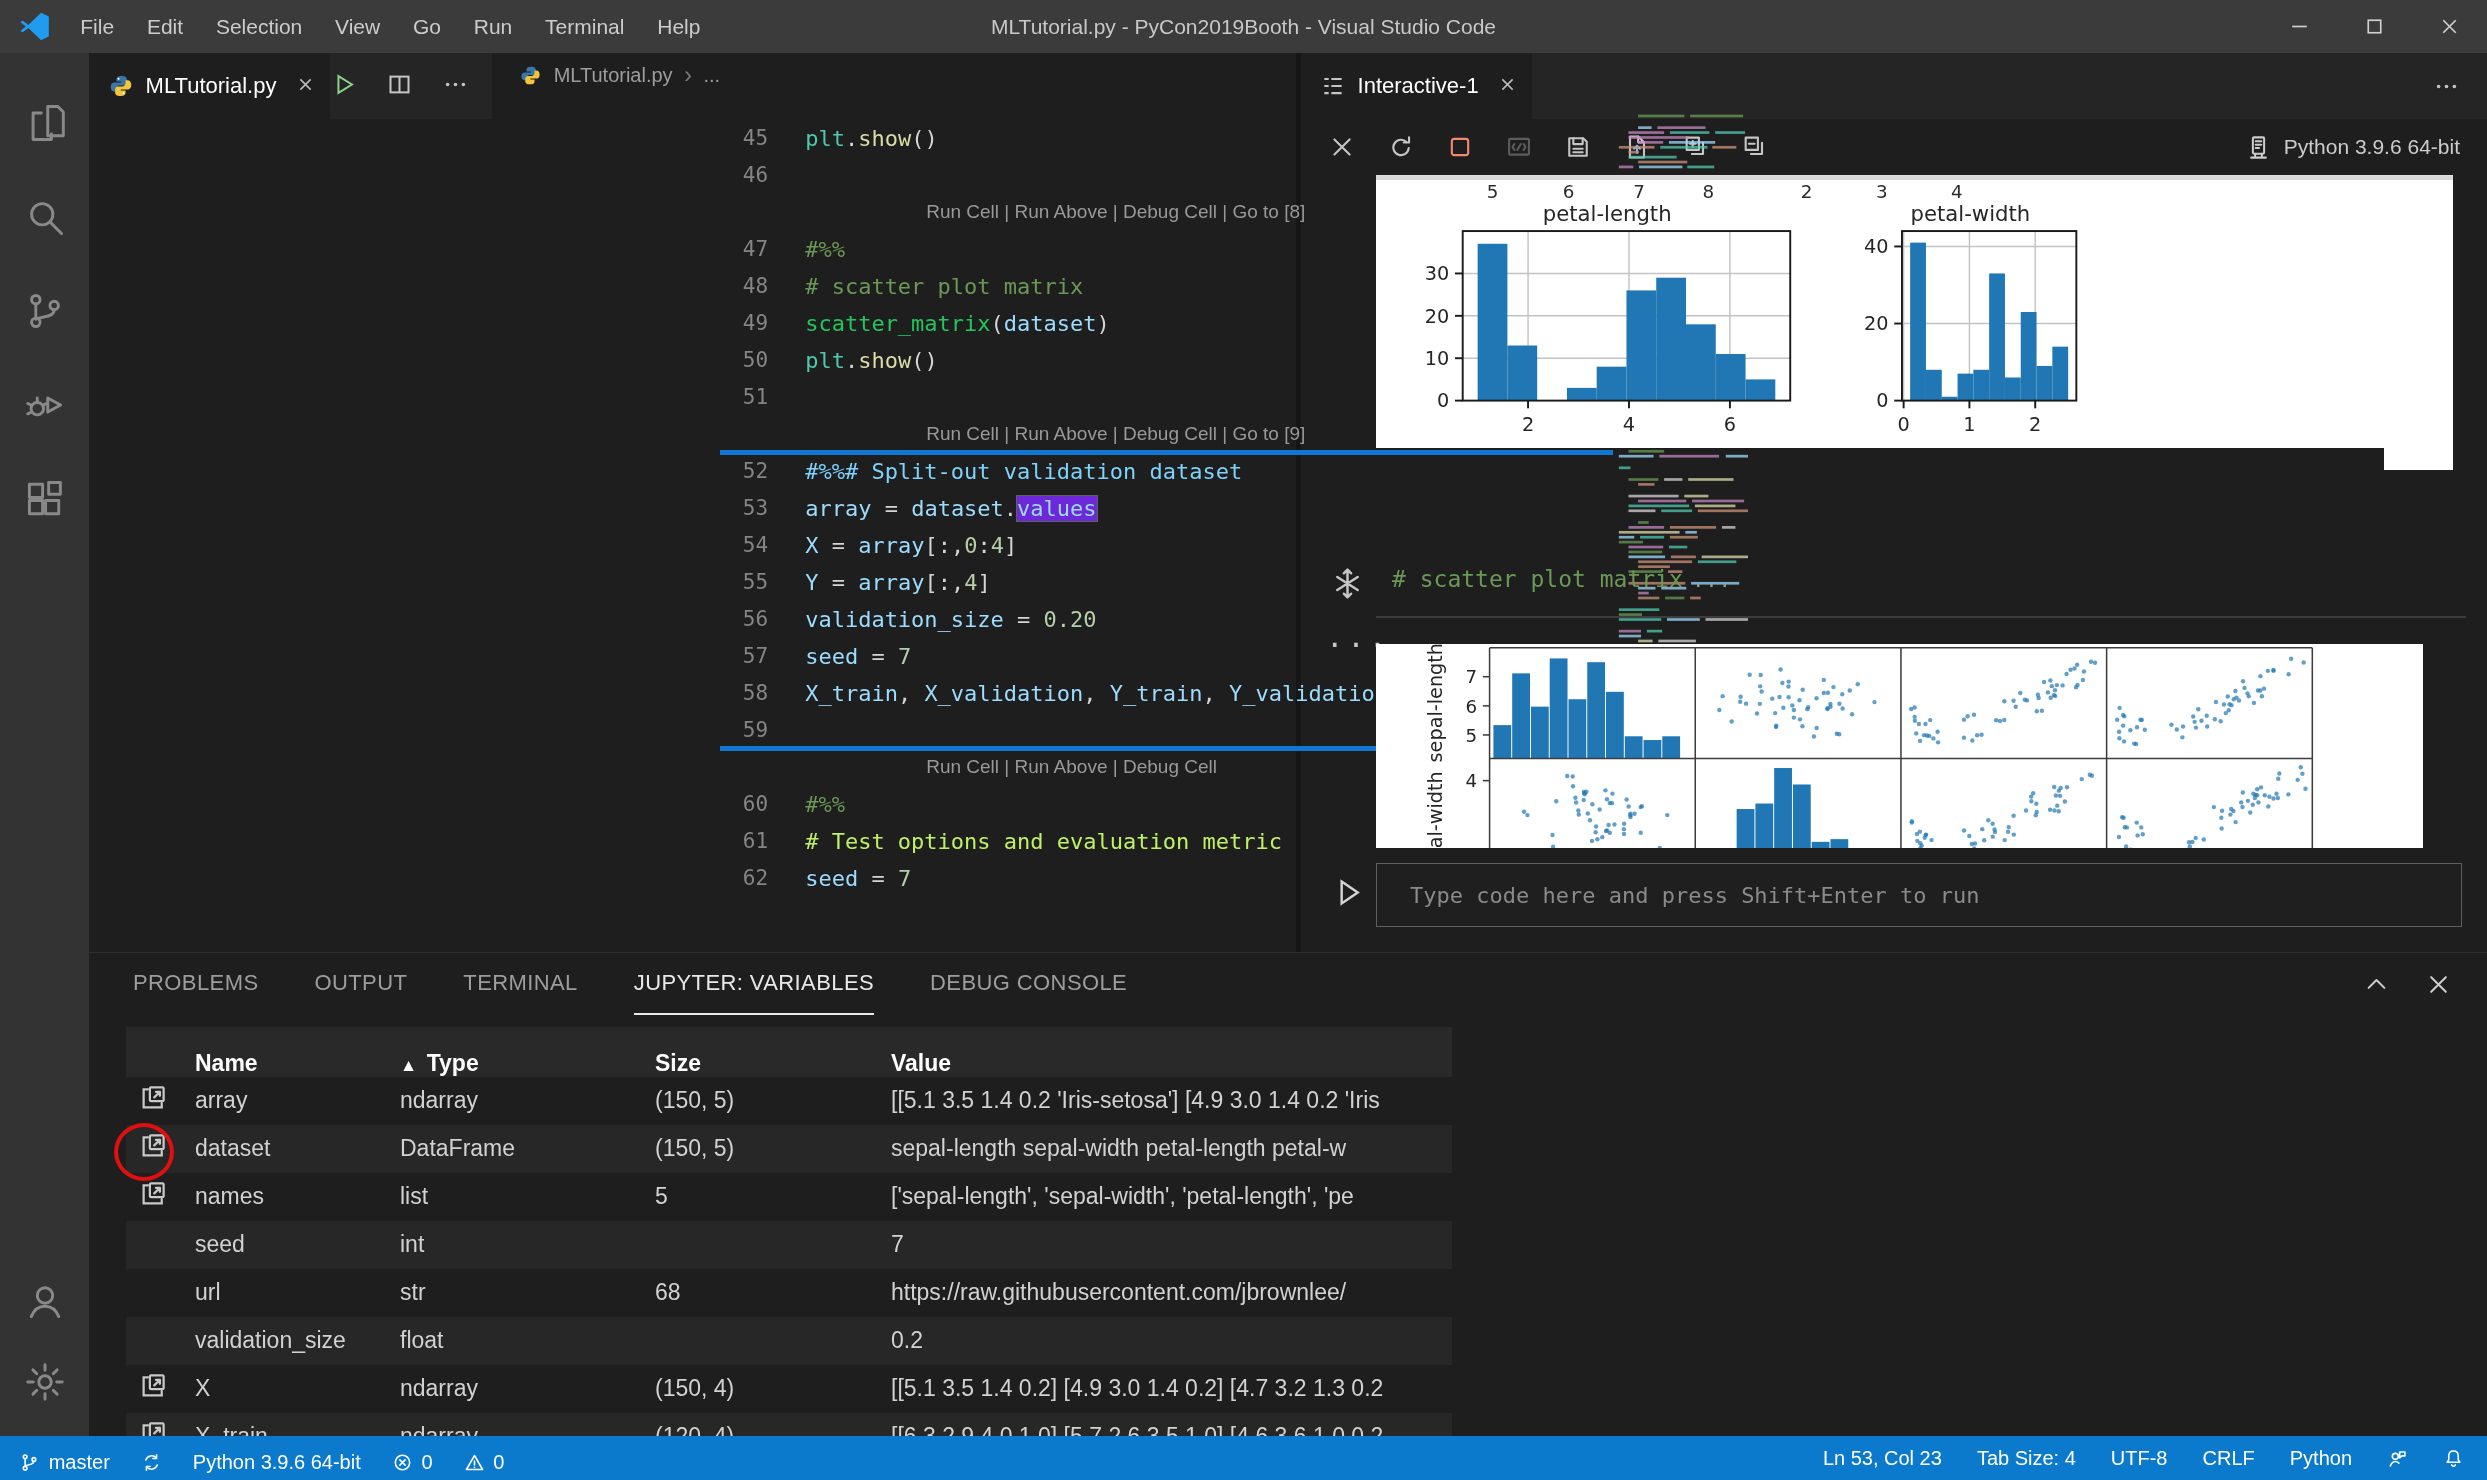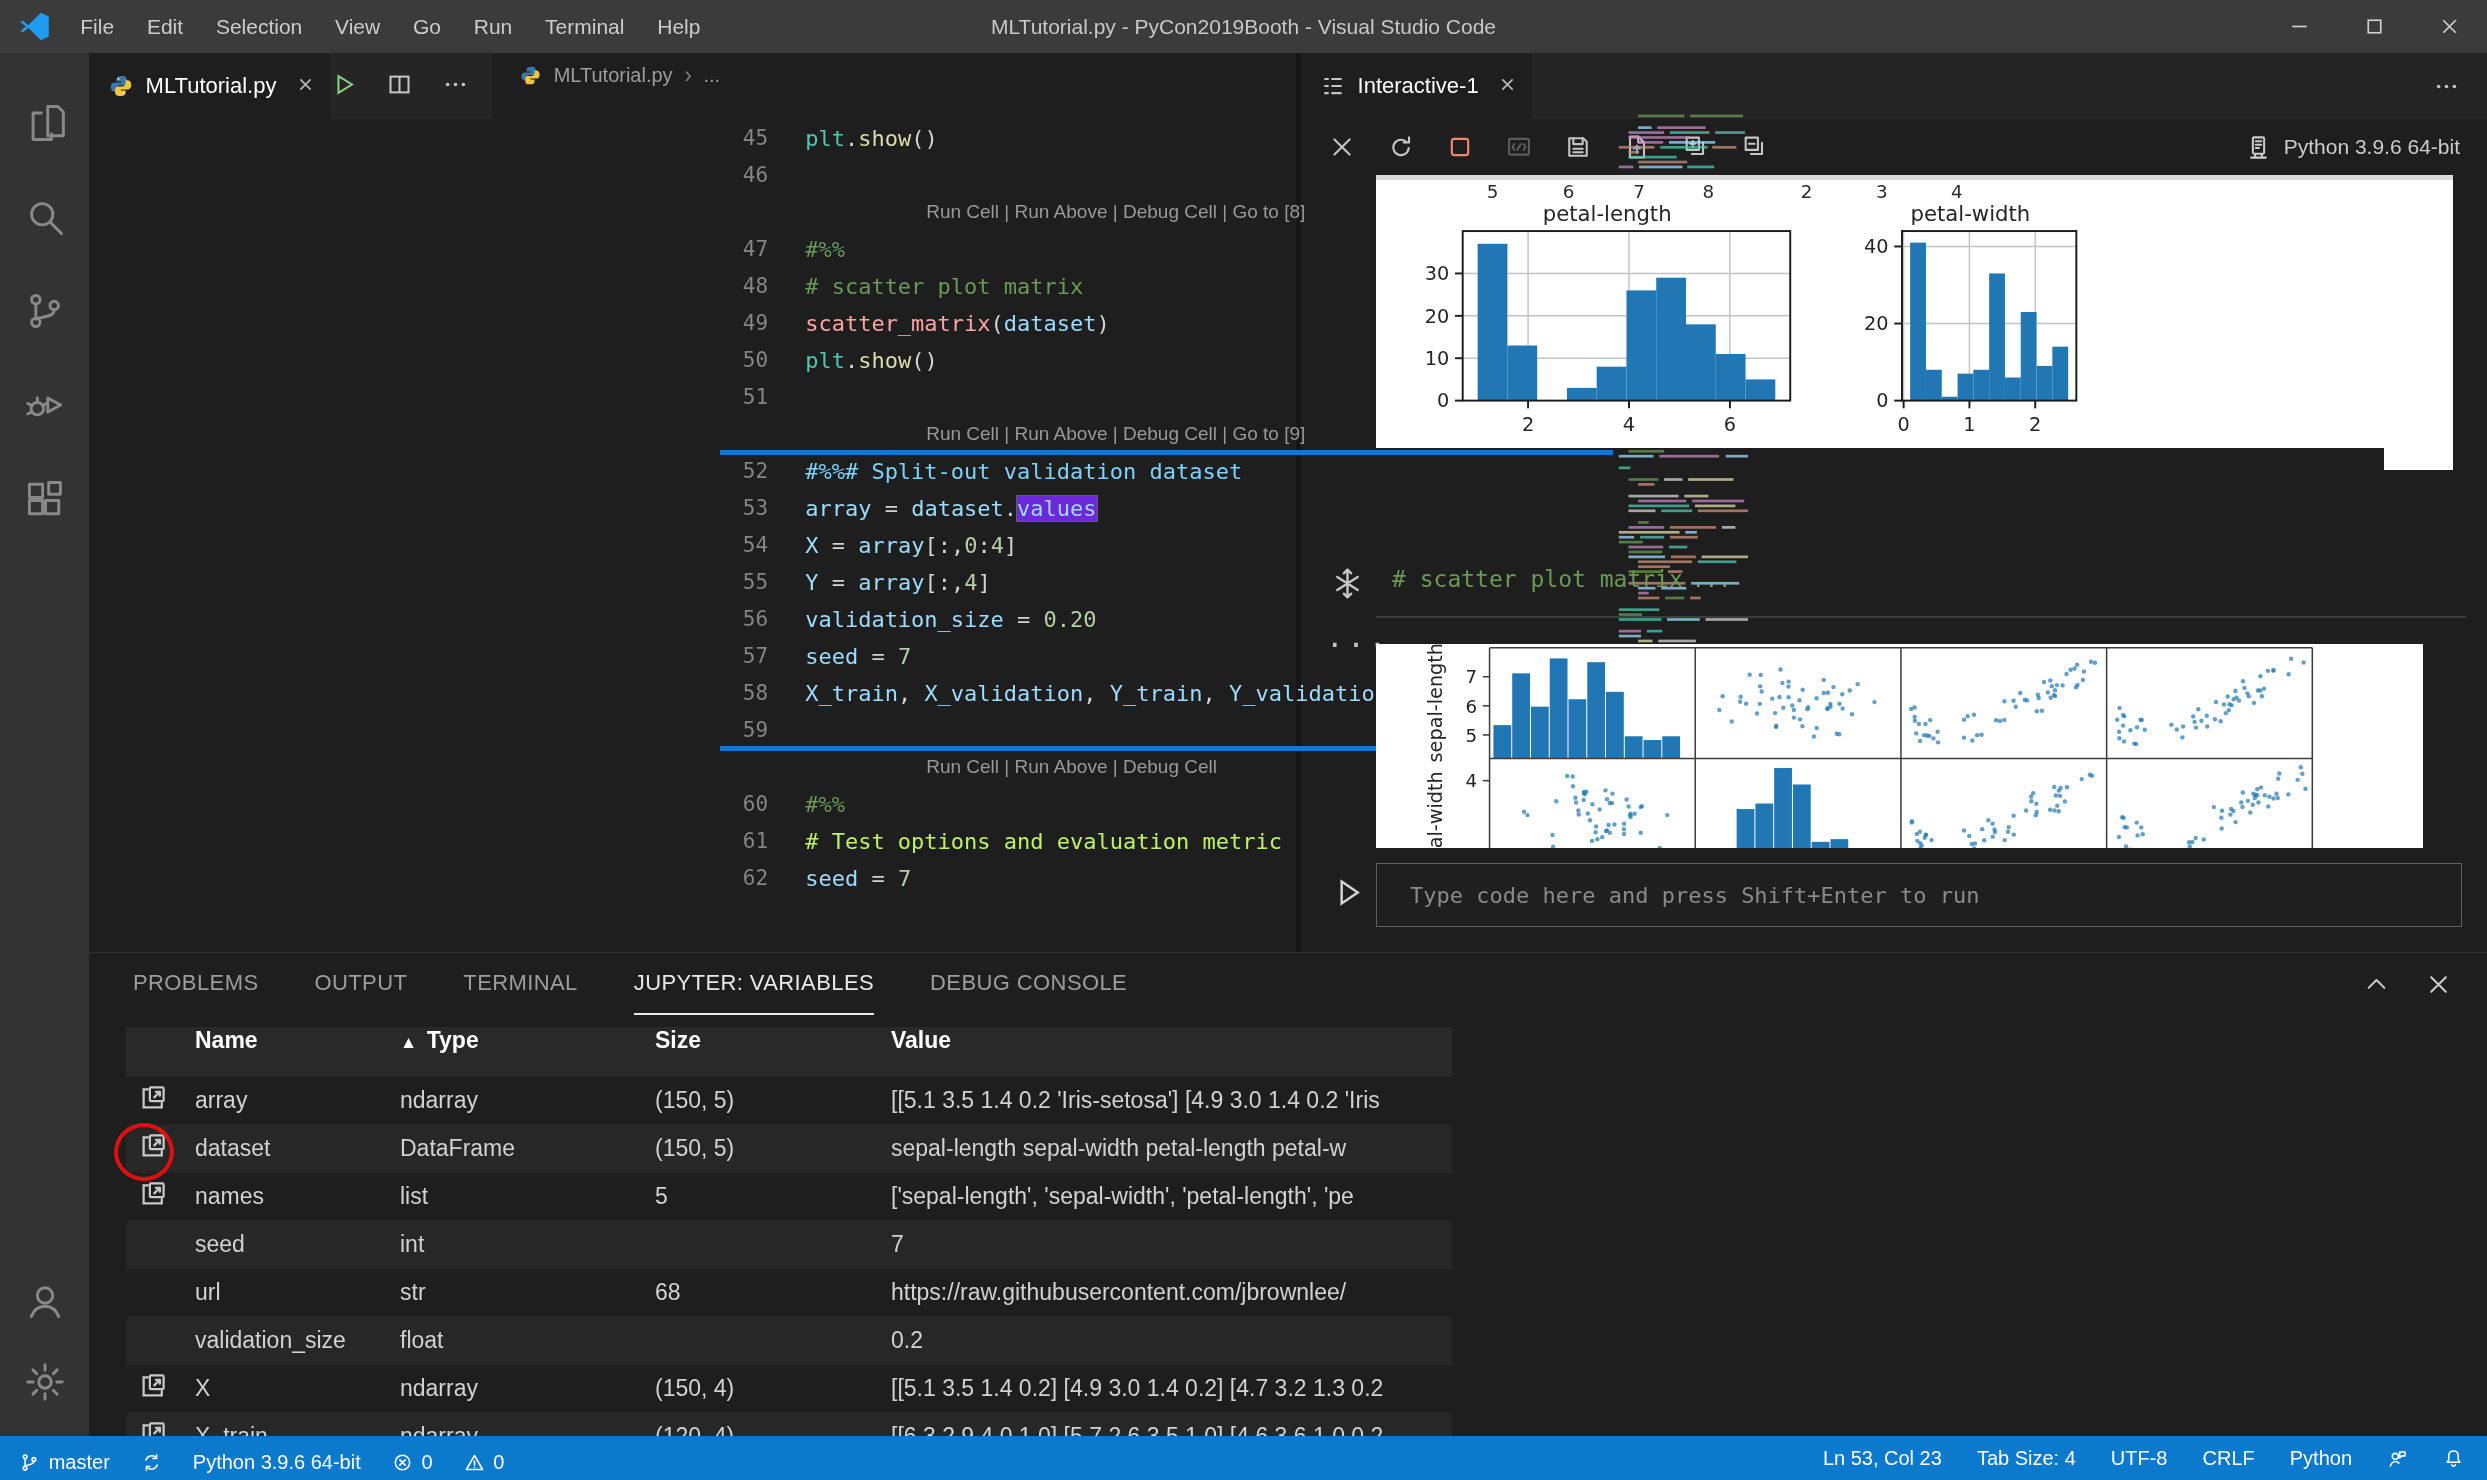--- a/index.html
+++ b/index.html
@@ -88,21 +88,21 @@
 
   
   .bottom-panel { height:484px; border-top:1px solid #2f2f2f; position:relative; background:#1e1e1e; overflow:hidden; }
   .panel-header { height:62px; display:flex; align-items:center; padding-left:44px; }
   .ptab { margin-right:56px; font-size:22px; color:#9d9d9d; height:62px; display:flex; align-items:center; border-bottom:2.9px solid transparent; letter-spacing:0.4px; white-space:nowrap; }
   .ptab.active { color:#e9e9e9; border-bottom-color:#e9e9e9; }
   .panel-actions { margin-left:auto; display:flex; gap:35px; padding-right:35px; color:#cccccc; }
   .panel-actions svg { width:27px; height:27px; }
 
   .vars-table { margin-left:37px; margin-top:11.6px; width:1326px; font-size:23px; }
-  .vhead { display:flex; height:50px; align-items:flex-start; background:rgba(255,255,255,.05); font-weight:bold; color:#ffffff; }
+  .vhead { display:flex; height:50px; align-items:flex-end; background:rgba(255,255,255,.05); font-weight:bold; color:#ffffff; }
   .vrow { display:flex; height:48px; align-items:center; color:#d2d2d2; }
   .vrow.alt { background:rgba(255,255,255,.045); }
   .c-icon { width:69px; flex:none; display:flex; align-items:center; padding-left:11.6px; color:#c8c8c8; }
   .c-icon svg { width:30px; height:30px; }
   .c-name { width:205px; flex:none; overflow:hidden; white-space:nowrap; }
   .c-type { width:255px; flex:none; overflow:hidden; white-space:nowrap; }
   .c-size { width:236px; flex:none; overflow:hidden; white-space:nowrap; }
   .c-value { flex:1; overflow:hidden; white-space:nowrap; min-width:0; }
   .sort-arrow { font-size:17.3px; margin-right:9.6px; color:#ffffff; }
   .red-circle { position:absolute; left:25px; top:170px; width:60px; height:58px; border:4.8px solid #e01010; border-radius:50%; }
@@ -245,21 +245,21 @@
           <span class="crumb-sep">›</span>
           <span>...</span>
         </div>
         <div class="editor-body">
           <div class="code-scroll" id="code-lines">
               <div class="crow"><span class="ln">45</span><span class="lt"><span style="color:#4EC9B0">plt</span><span style="color:#d4d4d4">.</span><span style="color:#DCDCAA">show</span><span style="color:#d4d4d4">()</span></span></div>
               <div class="crow"><span class="ln">46</span><span class="lt"></span></div>
               <div class="crow"><span class="ln"></span><span class="lens">Run Cell | Run Above | Debug Cell | Go to [8]</span></div>
               <div class="crow"><span class="ln">47</span><span class="lt"><span style="color:#6A9955">#%%</span></span></div>
               <div class="crow"><span class="ln">48</span><span class="lt"><span style="color:#6A9955"># scatter plot matrix</span></span></div>
-              <div class="crow"><span class="ln">49</span><span class="lt"><span style="color:#fca5a5">scatter_matrix</span><span style="color:#d4d4d4">(</span><span style="color:#9CDCFE">dataset</span><span style="color:#d4d4d4">)</span></span></div>
+              <div class="crow"><span class="ln">49</span><span class="lt"><span style="color:#22c55e">scatter_matrix</span><span style="color:#d4d4d4">(</span><span style="color:#9CDCFE">dataset</span><span style="color:#d4d4d4">)</span></span></div>
               <div class="crow"><span class="ln">50</span><span class="lt"><span style="color:#4EC9B0">plt</span><span style="color:#d4d4d4">.</span><span style="color:#DCDCAA">show</span><span style="color:#d4d4d4">()</span></span></div>
               <div class="crow"><span class="ln">51</span><span class="lt"></span></div>
               <div class="crow blue"><span class="ln"></span><span class="lens">Run Cell | Run Above | Debug Cell | Go to [9]</span></div>
               <div class="crow"><span class="ln">52</span><span class="lt"><span style="color:#7dd3fc">#%%# Split-out validation dataset</span></span></div>
               <div class="crow"><span class="ln">53</span><span class="lt"><span style="color:#9CDCFE">array</span><span style="color:#d4d4d4"> = </span><span style="color:#9CDCFE">dataset</span><span style="color:#d4d4d4">.</span><span style="color:#9CDCFE" class="hl">values</span></span></div>
               <div class="crow"><span class="ln">54</span><span class="lt"><span style="color:#9CDCFE">X</span><span style="color:#d4d4d4"> = </span><span style="color:#9CDCFE">array</span><span style="color:#d4d4d4">[:,</span><span style="color:#B5CEA8">0</span><span style="color:#d4d4d4">:</span><span style="color:#B5CEA8">4</span><span style="color:#d4d4d4">]</span></span></div>
               <div class="crow"><span class="ln">55</span><span class="lt"><span style="color:#9CDCFE">Y</span><span style="color:#d4d4d4"> = </span><span style="color:#9CDCFE">array</span><span style="color:#d4d4d4">[:,</span><span style="color:#B5CEA8">4</span><span style="color:#d4d4d4">]</span></span></div>
               <div class="crow"><span class="ln">56</span><span class="lt"><span style="color:#9CDCFE">validation_size</span><span style="color:#d4d4d4"> = </span><span style="color:#B5CEA8">0.20</span></span></div>
               <div class="crow"><span class="ln">57</span><span class="lt"><span style="color:#9CDCFE">seed</span><span style="color:#d4d4d4"> = </span><span style="color:#B5CEA8">7</span></span></div>
               <div class="crow"><span class="ln">58</span><span class="lt"><span style="color:#9CDCFE">X_train</span><span style="color:#d4d4d4">, </span><span style="color:#9CDCFE">X_validation</span><span style="color:#d4d4d4">, </span><span style="color:#9CDCFE">Y_train</span><span style="color:#d4d4d4">, </span><span style="color:#9CDCFE">Y_validation</span><span style="color:#d4d4d4"> = </span><span style="color:#4EC9B0">model_selectio</span></span></div>

